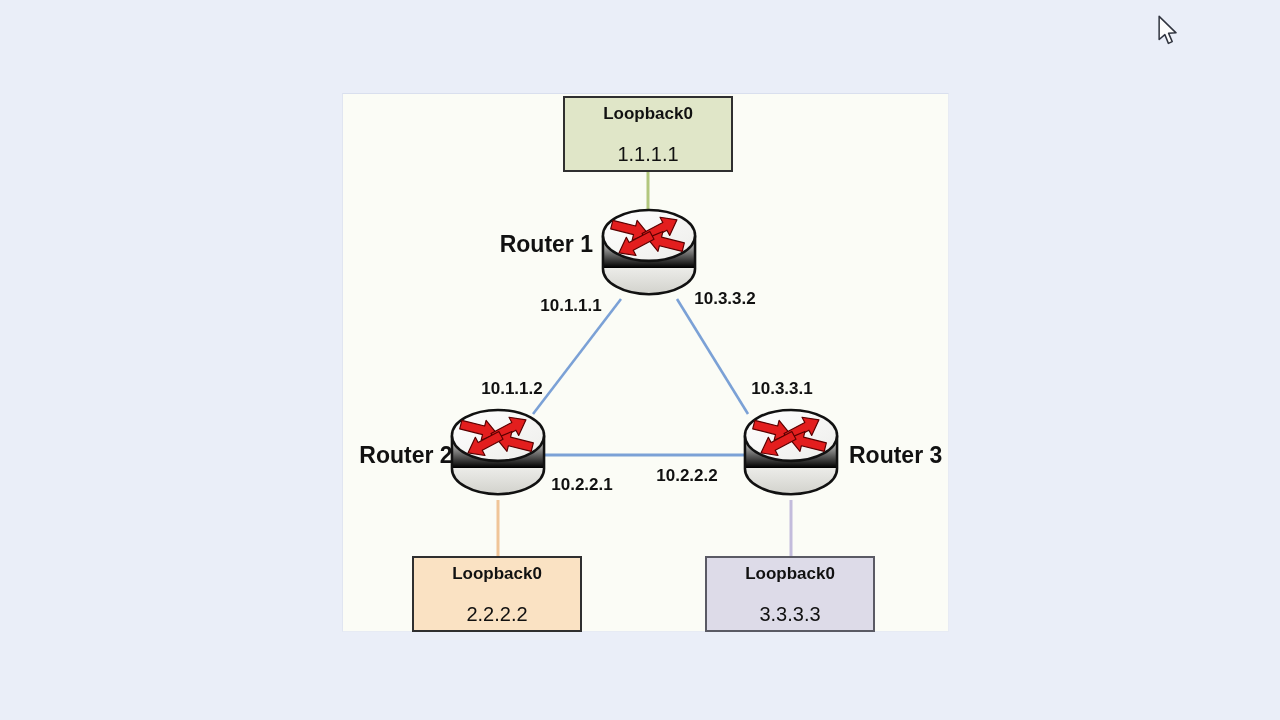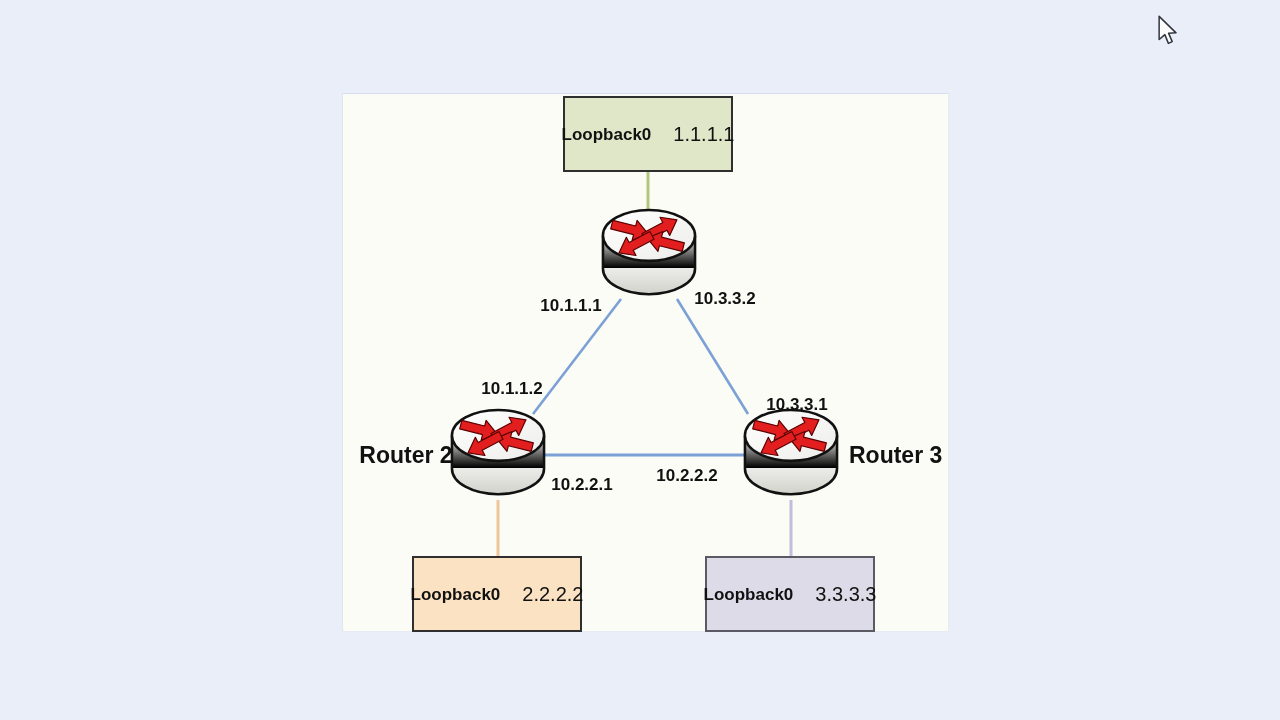--- a/index.html
+++ b/index.html
@@ -13,21 +13,21 @@
     position:absolute;left:342px;top:93px;width:607px;height:539px;
     background:#fbfcf6;
     border:1px solid #e7ebf4;border-top-color:#d9dfee;border-left-color:#e0e5f1;
     box-sizing:border-box;
   }
   .links{position:absolute;left:0;top:0;width:607px;height:539px;z-index:1;}
   .node{position:absolute;z-index:3;}
   .lb-box{
     position:absolute;width:170px;height:76px;z-index:2;
     border:2px solid #2f2f2f;box-sizing:border-box;
-    display:flex;align-items:center;justify-content:center;
+    display:flex;flex-direction:column;align-items:center;justify-content:center;
     gap:22px;
   }
   .lb-box.lb3{border-color:#5a5a64;}
   .lb-title{font-weight:bold;font-size:17px;line-height:1;}
   .lb-ip{font-size:20px;line-height:1;}
   .router-label{
     position:absolute;z-index:4;font-weight:bold;font-size:23px;line-height:1.2;
     white-space:nowrap;
   }
   .if-label{
@@ -91,27 +91,28 @@
   <svg class="node" style="left:257px;top:112px;" width="98" height="96" viewBox="0 0 100 98">
       <use href="#router-sym"></use>
     </svg>
   <svg class="node" style="left:106px;top:312px;" width="98" height="96" viewBox="0 0 100 98">
       <use href="#router-sym"></use>
     </svg>
   <svg class="node" style="left:399px;top:312px;" width="98" height="96" viewBox="0 0 100 98">
       <use href="#router-sym"></use>
     </svg>
 
+  <div class="router-label" style="left:60px;top:137px;width:190px;text-align:right;">Router 1</div>
   <div class="router-label" style="left:1px;top:348px;width:124px;text-align:center;">Router 2</div>
   <div class="router-label" style="left:506px;top:348px;width:120px;text-align:left;">Router 3</div>
 
   <div class="if-label" style="left:196px;top:203px;">10.1.1.1</div>
   <div class="if-label" style="left:350px;top:196px;">10.3.3.2</div>
   <div class="if-label" style="left:137px;top:286px;">10.1.1.2</div>
-  <div class="if-label" style="left:422px;top:286px;margin-top:16px;">10.3.3.1</div>
+  <div class="if-label" style="left:407px;top:286px;">10.3.3.1</div>
   <div class="if-label" style="left:207px;top:382px;">10.2.2.1</div>
   <div class="if-label" style="left:312px;top:373px;">10.2.2.2</div>
 
 </div>
 
 <svg class="cursor" width="22" height="30" viewBox="0 0 15 22">
   <path d="M1,1 L1,18 L5.2,14.4 L7.8,20.8 L10.6,19.5 L7.9,13.3 L13.4,13.1 Z" fill="#fdfdfd" stroke="#30343f" stroke-width="1.1" stroke-linejoin="round"></path>
 </svg>
 
 </body></html>

